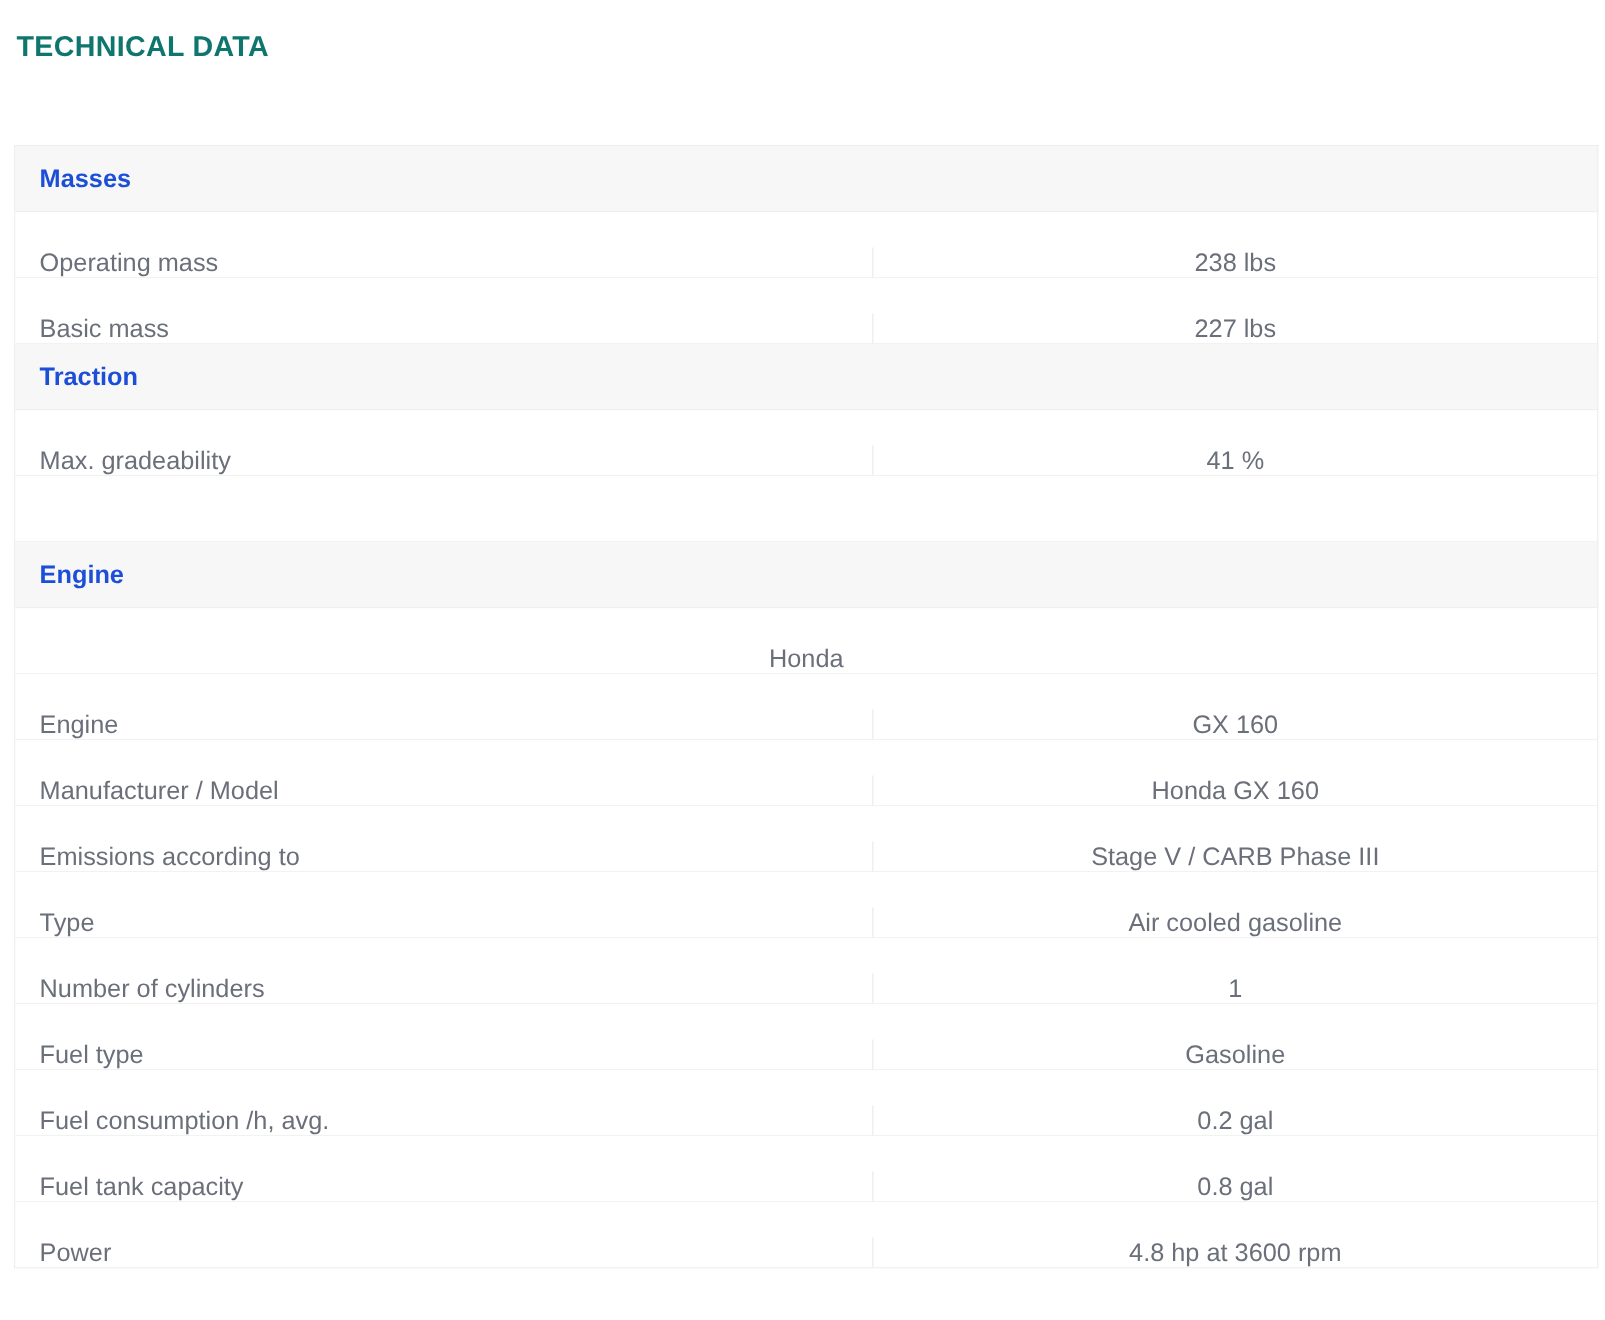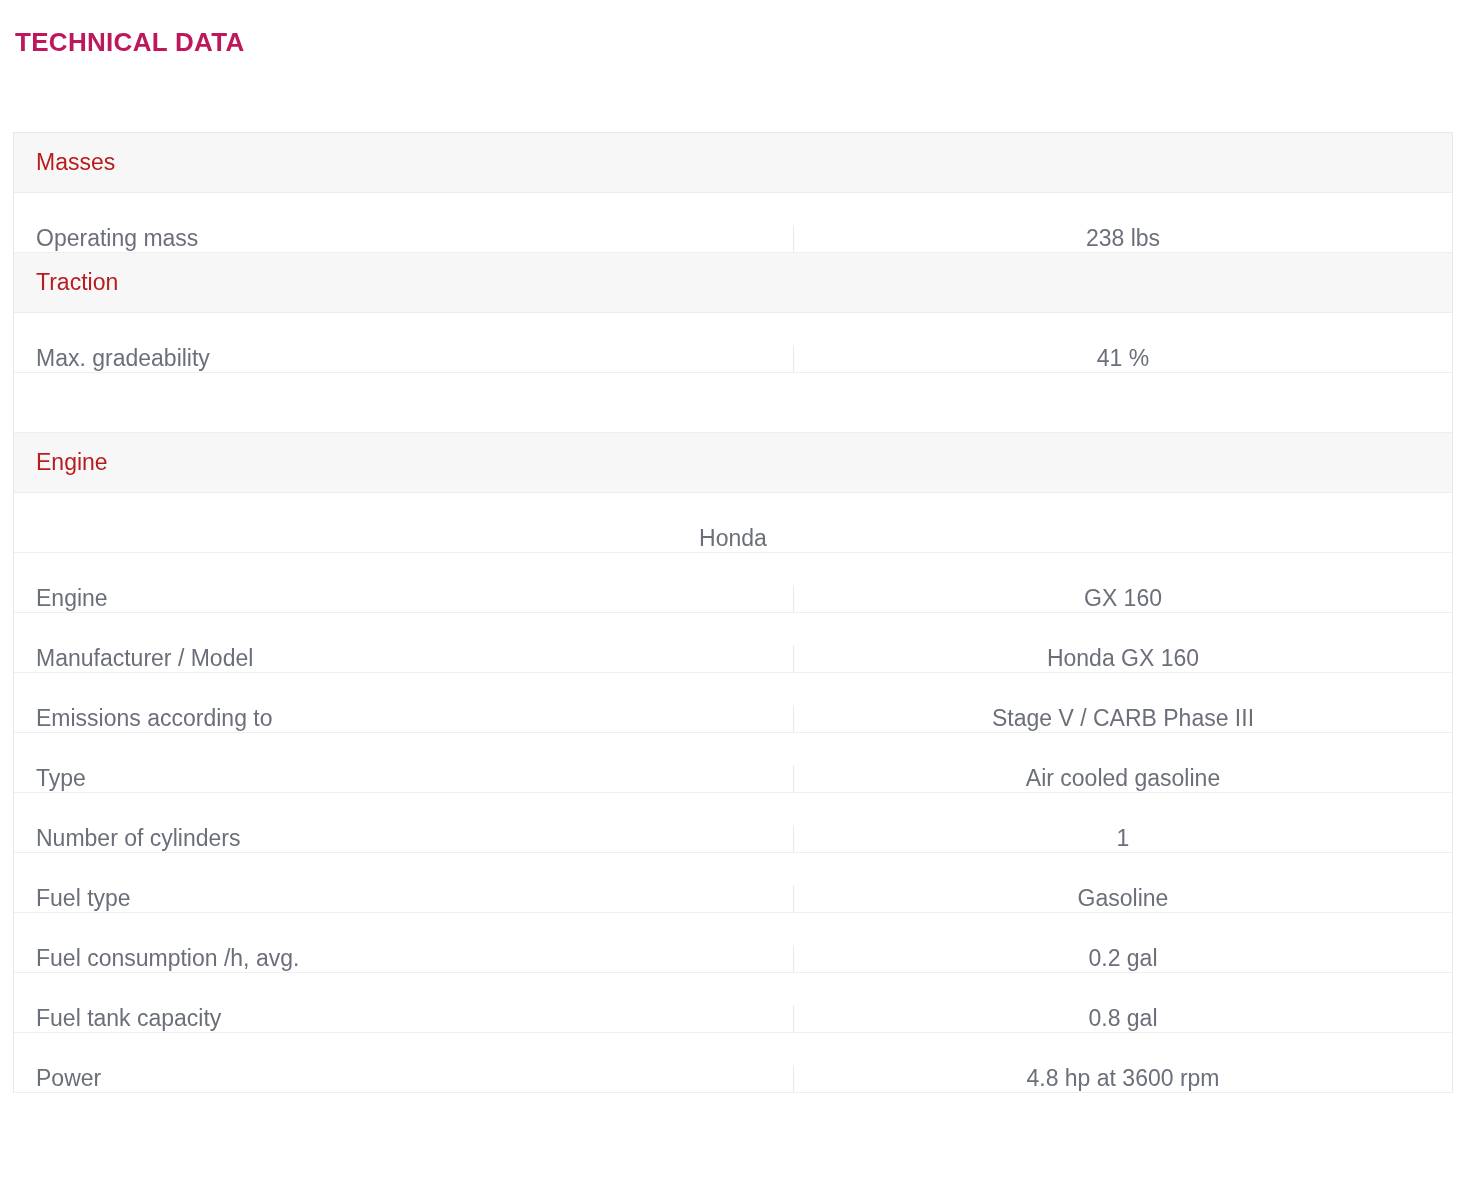--- a/index.html
+++ b/index.html
@@ -17,43 +17,43 @@
     overflow: hidden;
   }
   .page-title {
     position: absolute;
     left: 15px;
     top: 27px;
     margin: 0;
     font-size: 26px;
     font-weight: 700;
     letter-spacing: 0.3px;
-    color: #be185d;
+    color: #0f766e;
   }
   .spec-table {
     position: absolute;
     left: 13px;
     top: 132px;
     width: 1440px;
     border: 1px solid #e9e9e9;
     border-bottom: none;
     font-size: 23px;
     color: #6b6f7a;
   }
   .section-header-row {
     display: flex;
     align-items: center;
     height: 60px;
     padding-left: 22px;
     background: #f7f7f7;
     border-bottom: 1px solid #ededed;
   }
   .section-header-row .section-title {
-    font-weight: 400;
-    color: #b91c1c;
+    font-weight: 700;
+    color: #1d4ed8;
   }
   .data-row {
     display: flex;
     height: 60px;
     background: #ffffff;
     border-bottom: 1px solid #efefef;
     align-items: flex-end;
   }
   .cell {
     display: flex;
@@ -77,20 +77,24 @@
 <div class="page">
   <h1 class="page-title">TECHNICAL DATA</h1>
 
   <div class="spec-table" id="spec-table">
       <div class="section-header-row">
         <span class="section-title">Masses</span>
       </div>
       <div class="data-row">
         <div class="cell label">Operating mass</div>
         <div class="cell value">238 lbs</div>
+      </div>
+      <div class="data-row">
+        <div class="cell label">Basic mass</div>
+        <div class="cell value">227 lbs</div>
       </div>
       <div class="section-header-row">
         <span class="section-title">Traction</span>
       </div>
       <div class="data-row">
         <div class="cell label">Max. gradeability</div>
         <div class="cell value">41 %</div>
       </div>
       <div class="data-row">
       </div>

